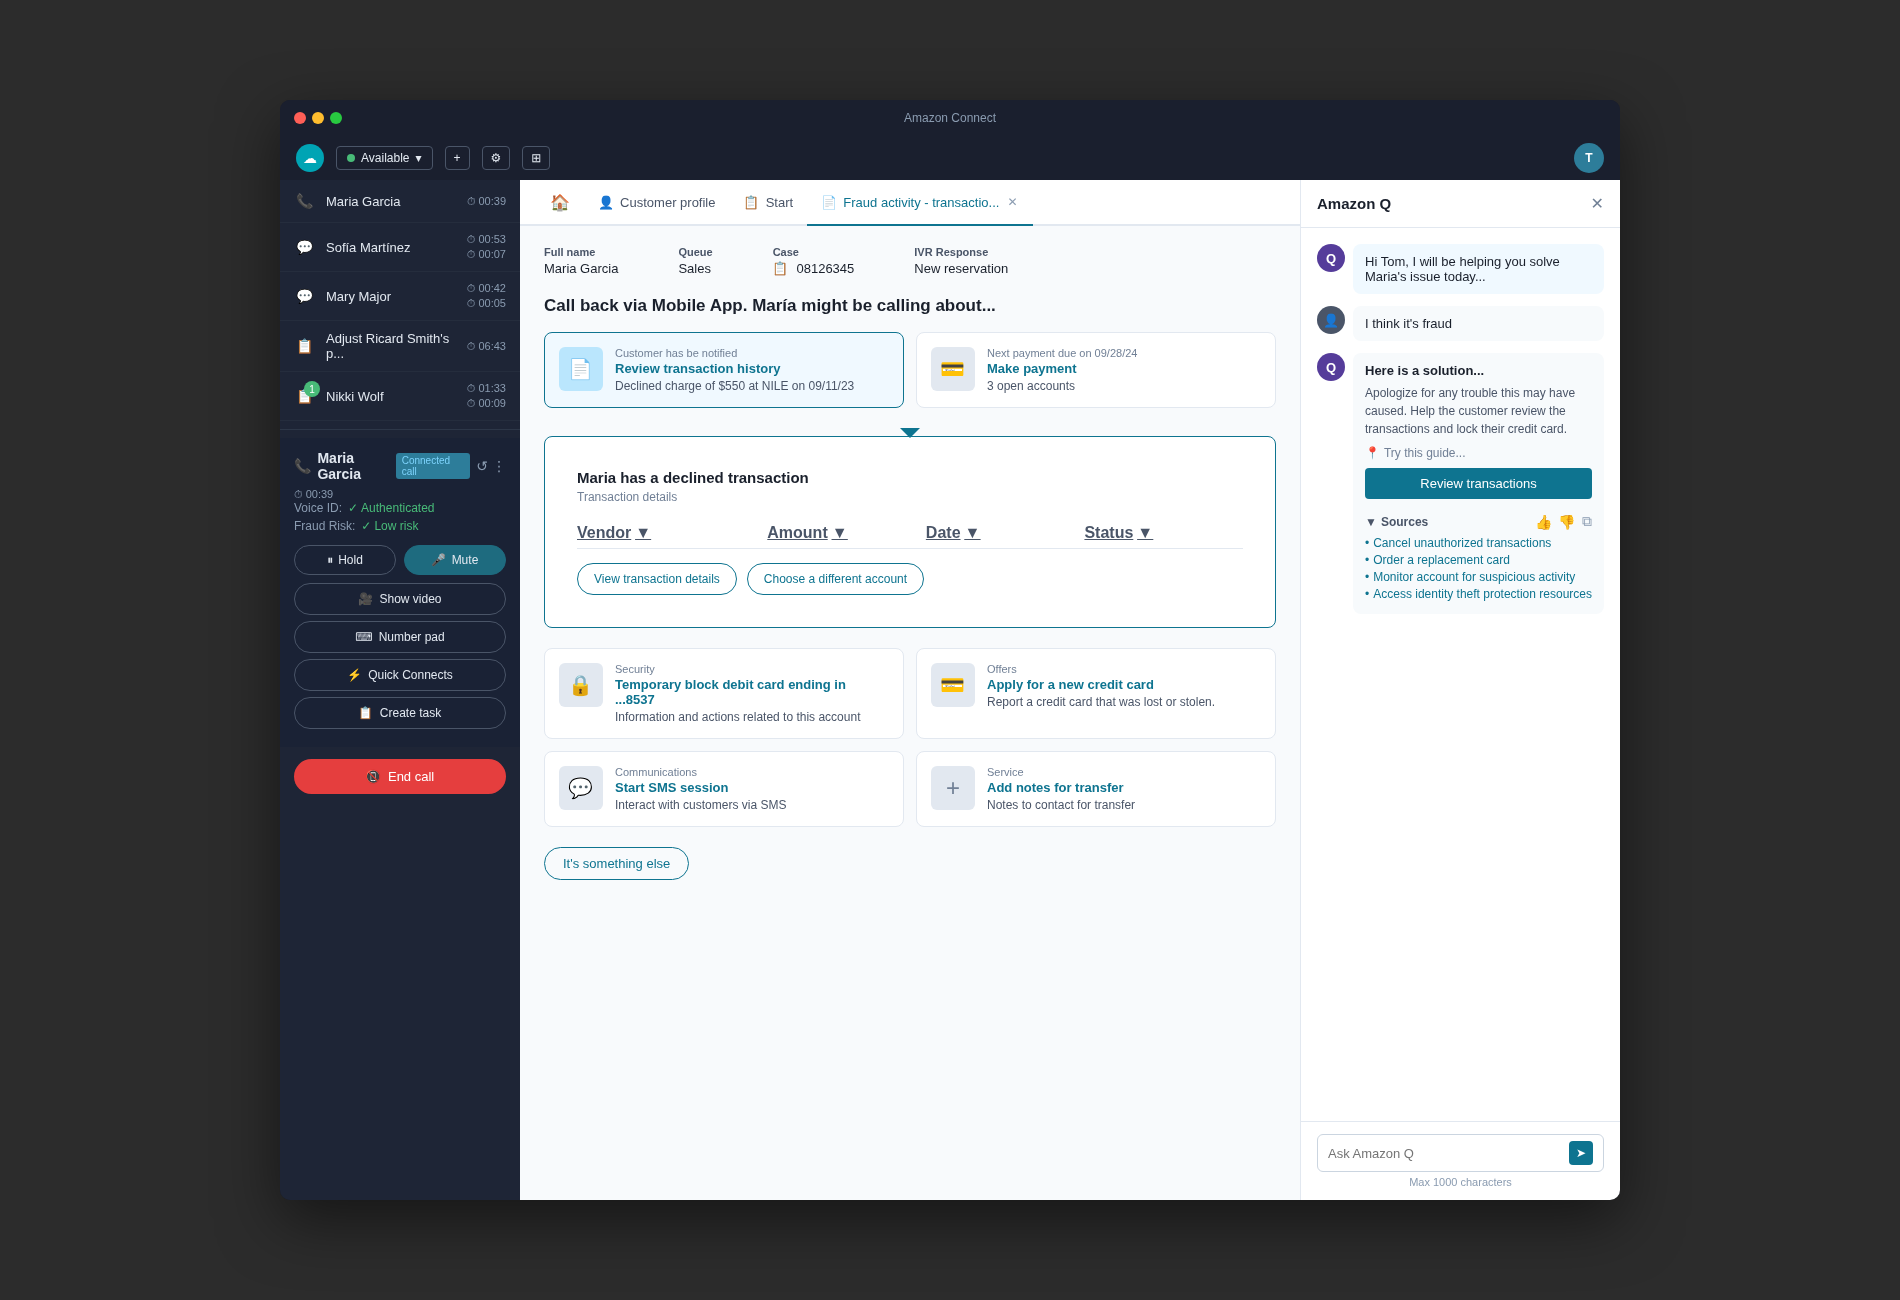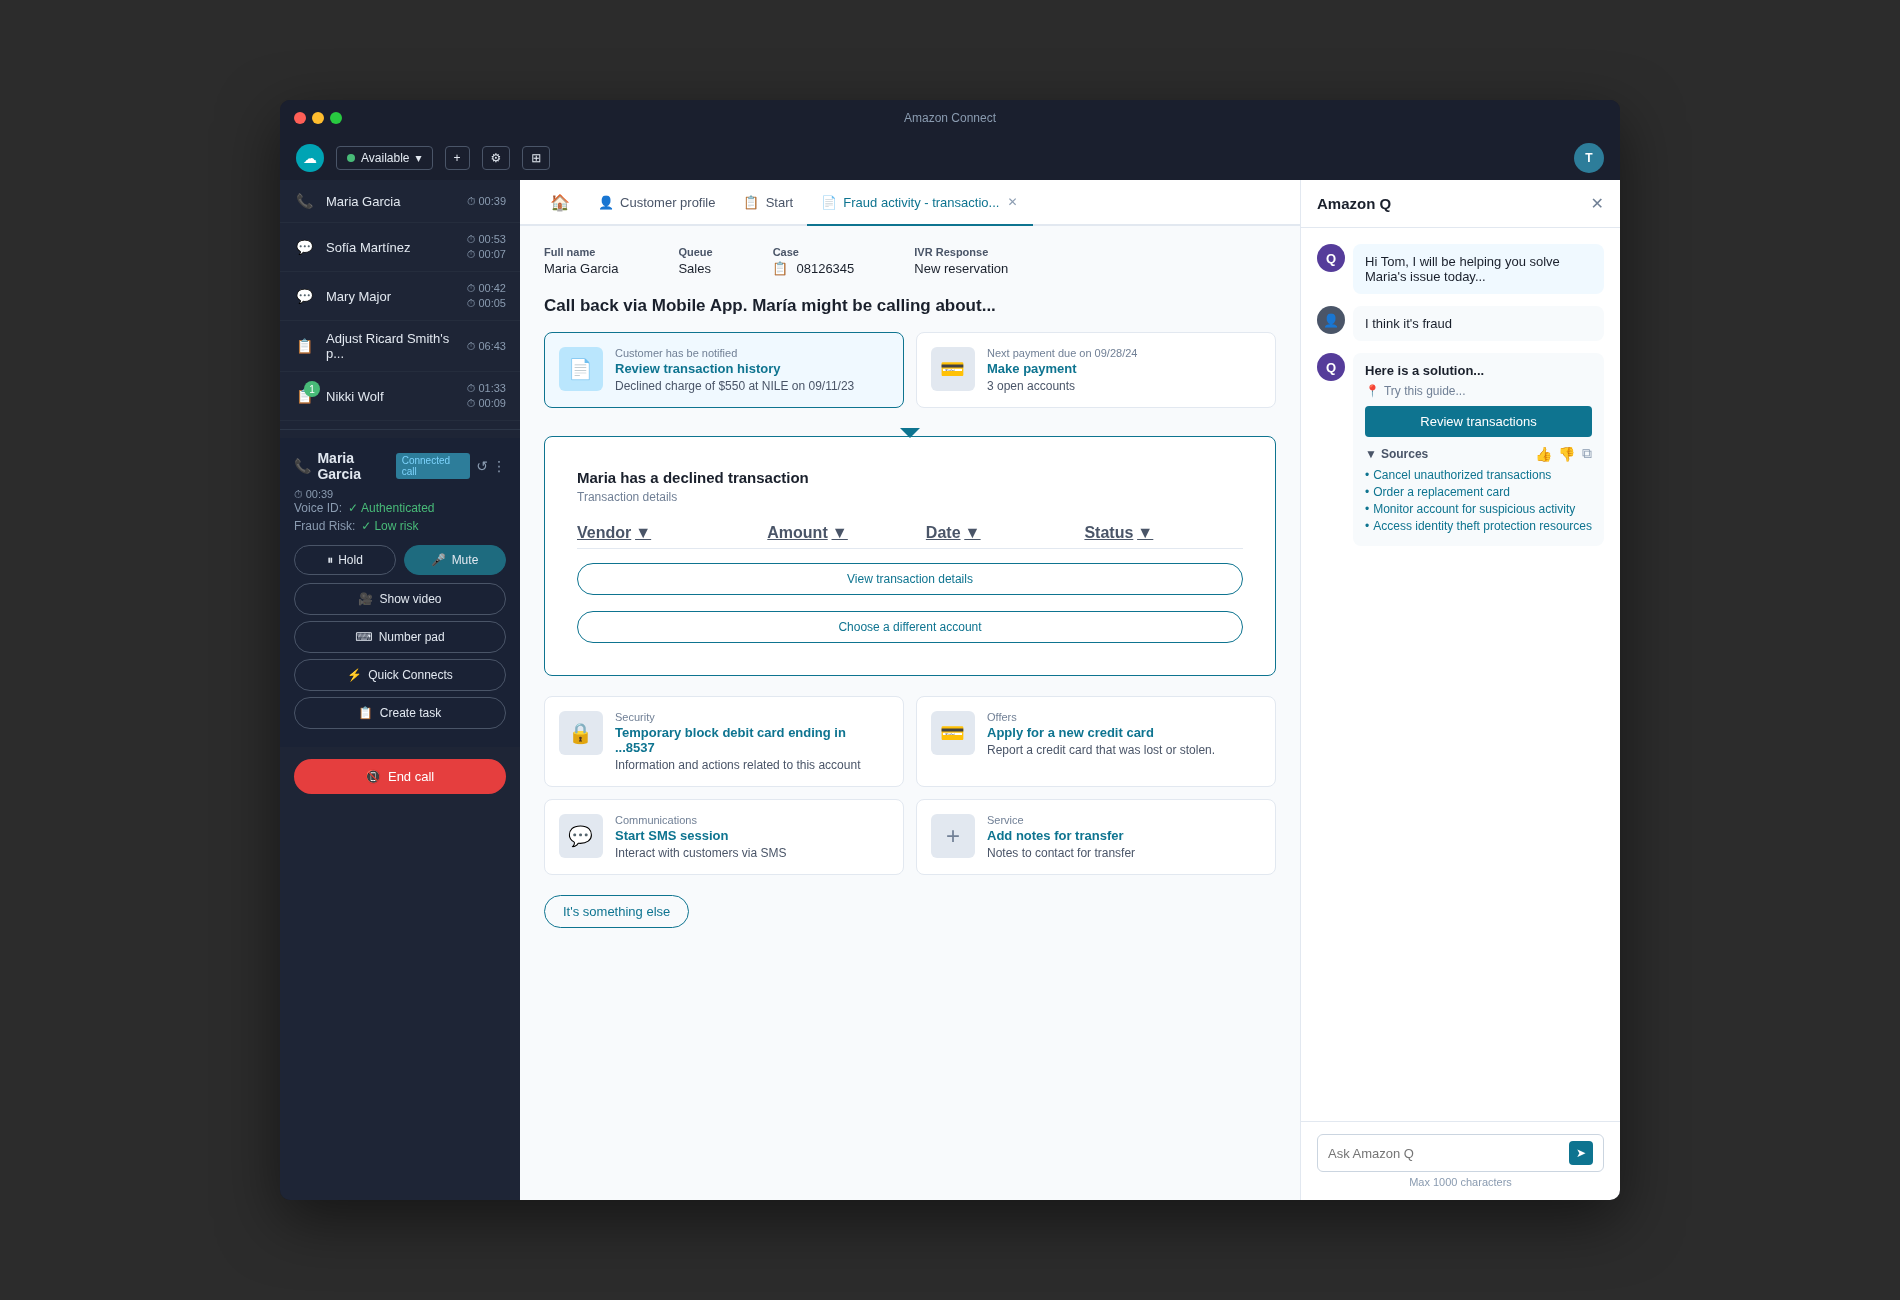--- a/index.html
+++ b/index.html
@@ -479,23 +479,22 @@
     .table-row span {
       font-size: 13px;
       color: #1a202c;
     }
     .status-declined {
       color: #e53e3e;
       font-weight: 500;
     }
     .transaction-actions {
       display: flex;
-      gap: 16px;
+      gap: 10px;
       margin-top: 14px;
-      flex-direction: column;
     }
     .trans-btn {
       padding: 8px 16px;
       border-radius: 20px;
       border: 1.5px solid #0e7490;
       background: transparent;
       color: #0e7490;
       font-size: 12px;
       font-weight: 500;
       cursor: pointer;
@@ -617,21 +616,21 @@
     .review-btn {
       background: #0e7490;
       color: white;
       border: none;
       border-radius: 4px;
       padding: 8px 16px;
       font-size: 13px;
       font-weight: 500;
       cursor: pointer;
       width: 100%;
-      margin-bottom: 8px;
+      margin-bottom: 14px;
     }
     .sources-section {}
     .sources-header {
       display: flex;
       align-items: center;
       justify-content: space-between;
       margin-bottom: 6px;
     }
     .sources-title {
       font-size: 12px;
@@ -1042,20 +1041,21 @@
             <div class="chat-avatar user-avatar">👤</div>
             <div class="chat-bubble user-bubble">
               <span>I think it's fraud</span>
             </div>
           </div>
 
           <div class="chat-msg">
             <div class="chat-avatar q-avatar">Q</div>
             <div class="solution-card">
               <div class="solution-title">Here is a solution...</div>
+              <div class="solution-body">Apologize for any trouble this may have caused. Help the customer review the transactions and lock their credit card.</div>
               <div class="try-guide">
                 <span>📍</span>
                 <span>Try this guide...</span>
               </div>
               <button class="review-btn">Review transactions</button>
               <div class="sources-section">
                 <div class="sources-header">
                   <div class="sources-title">
                     <span>▼</span>
                     <span>Sources</span>

